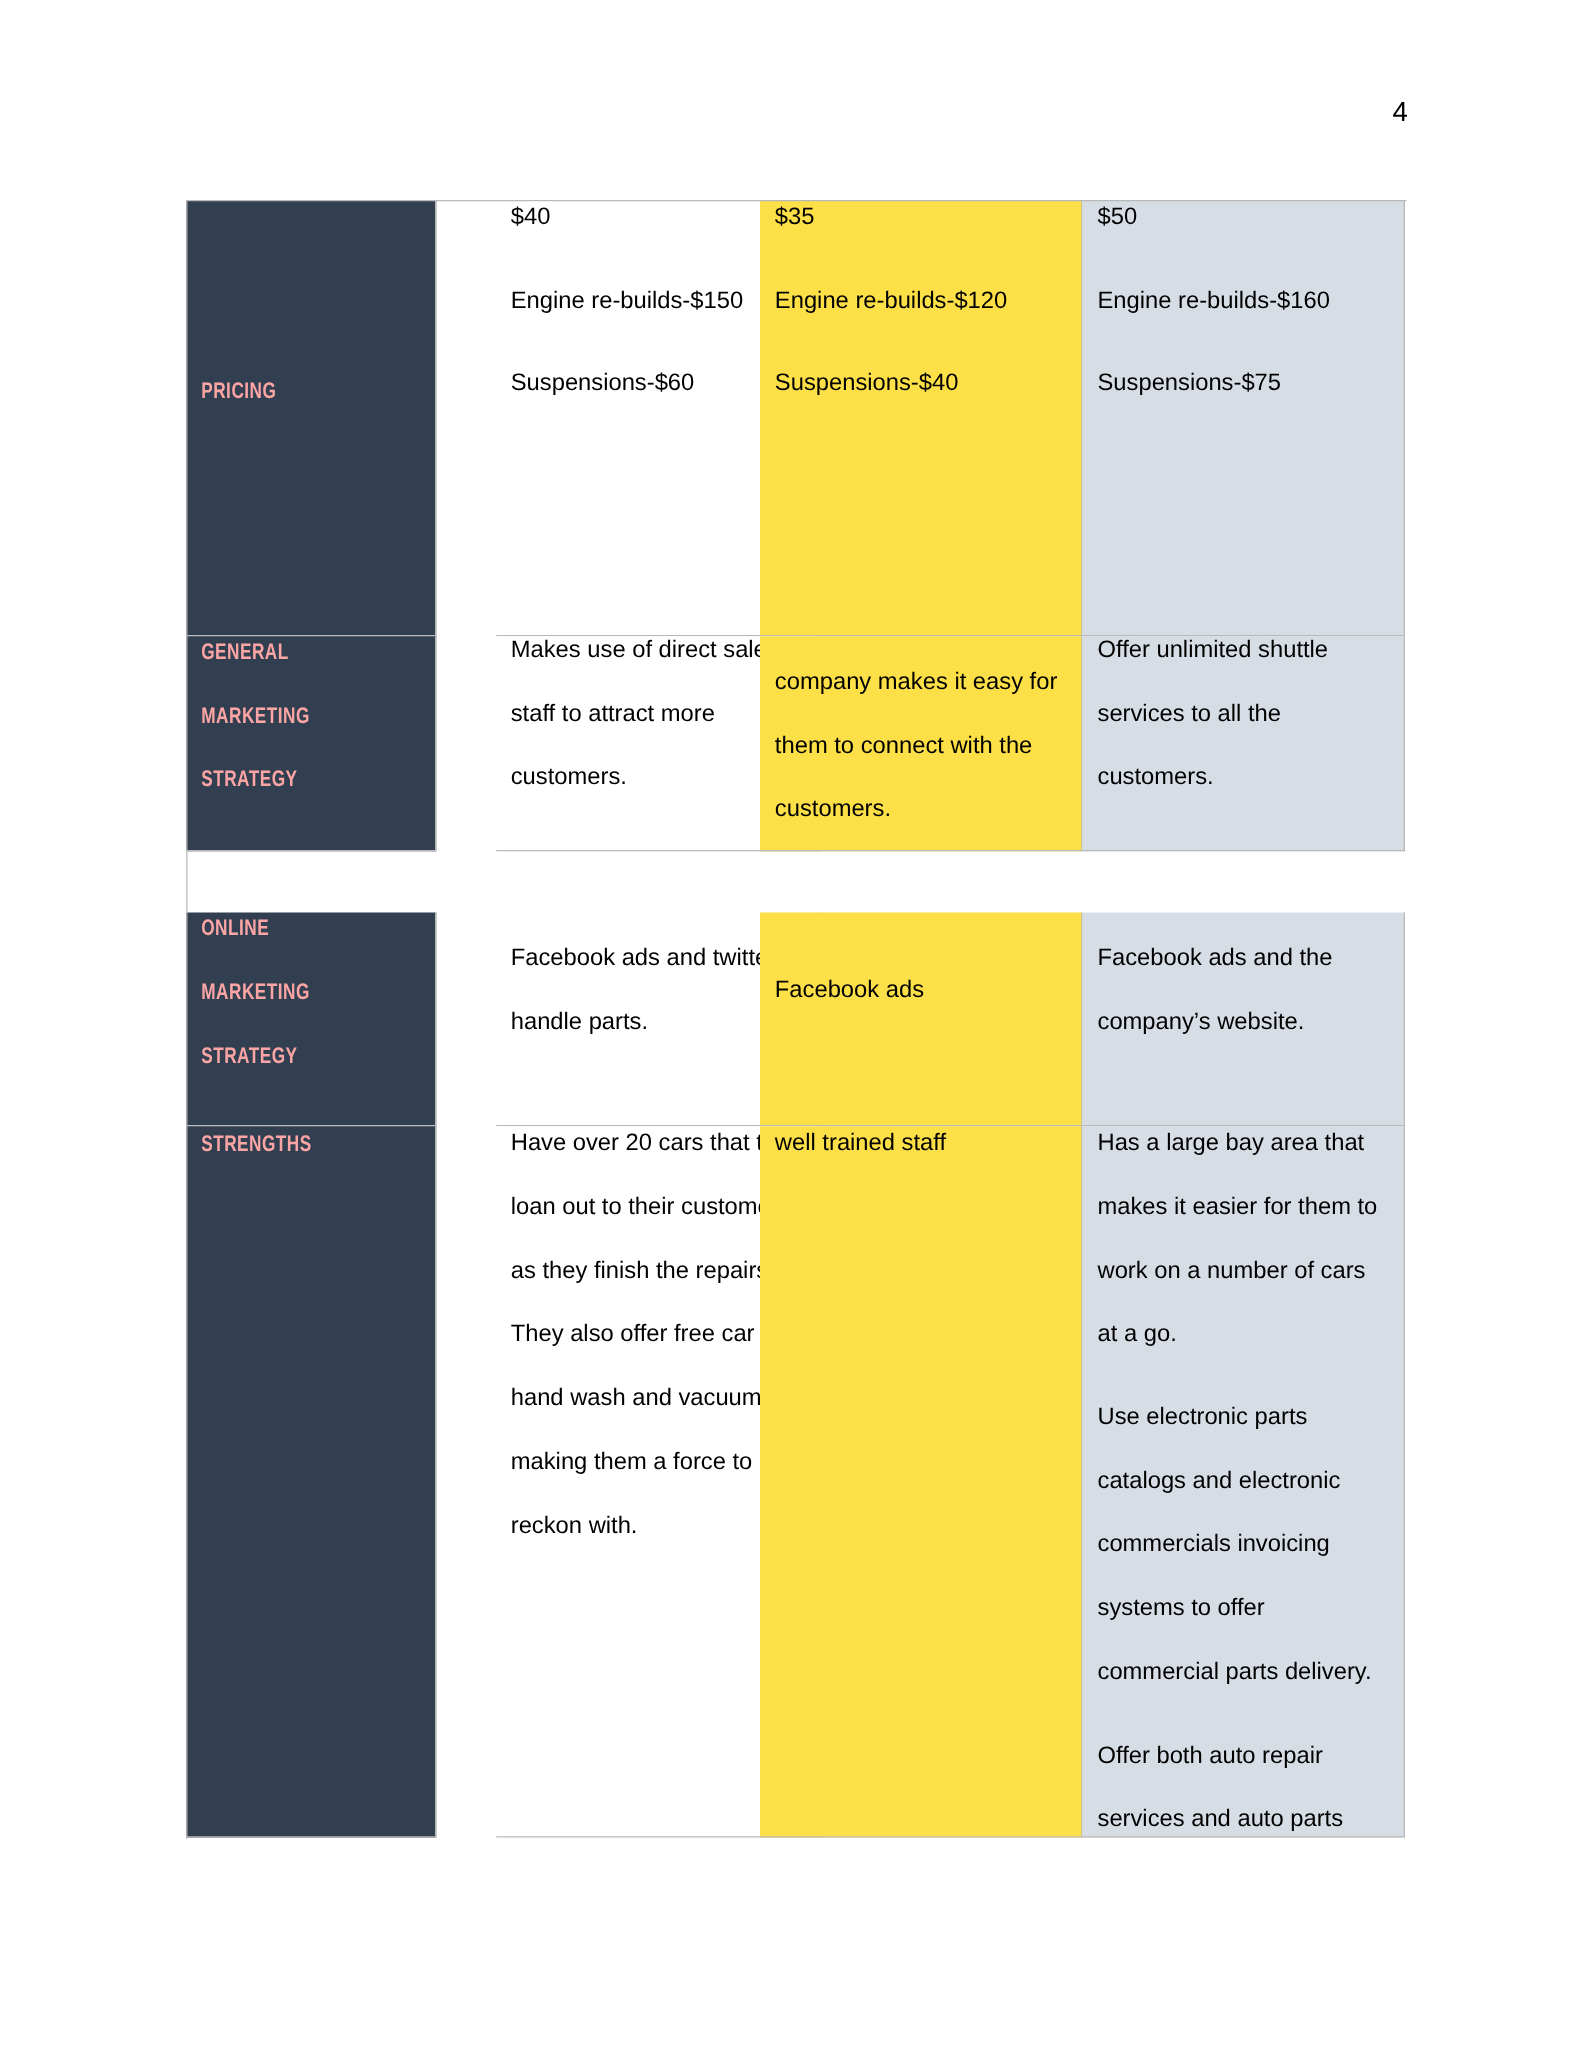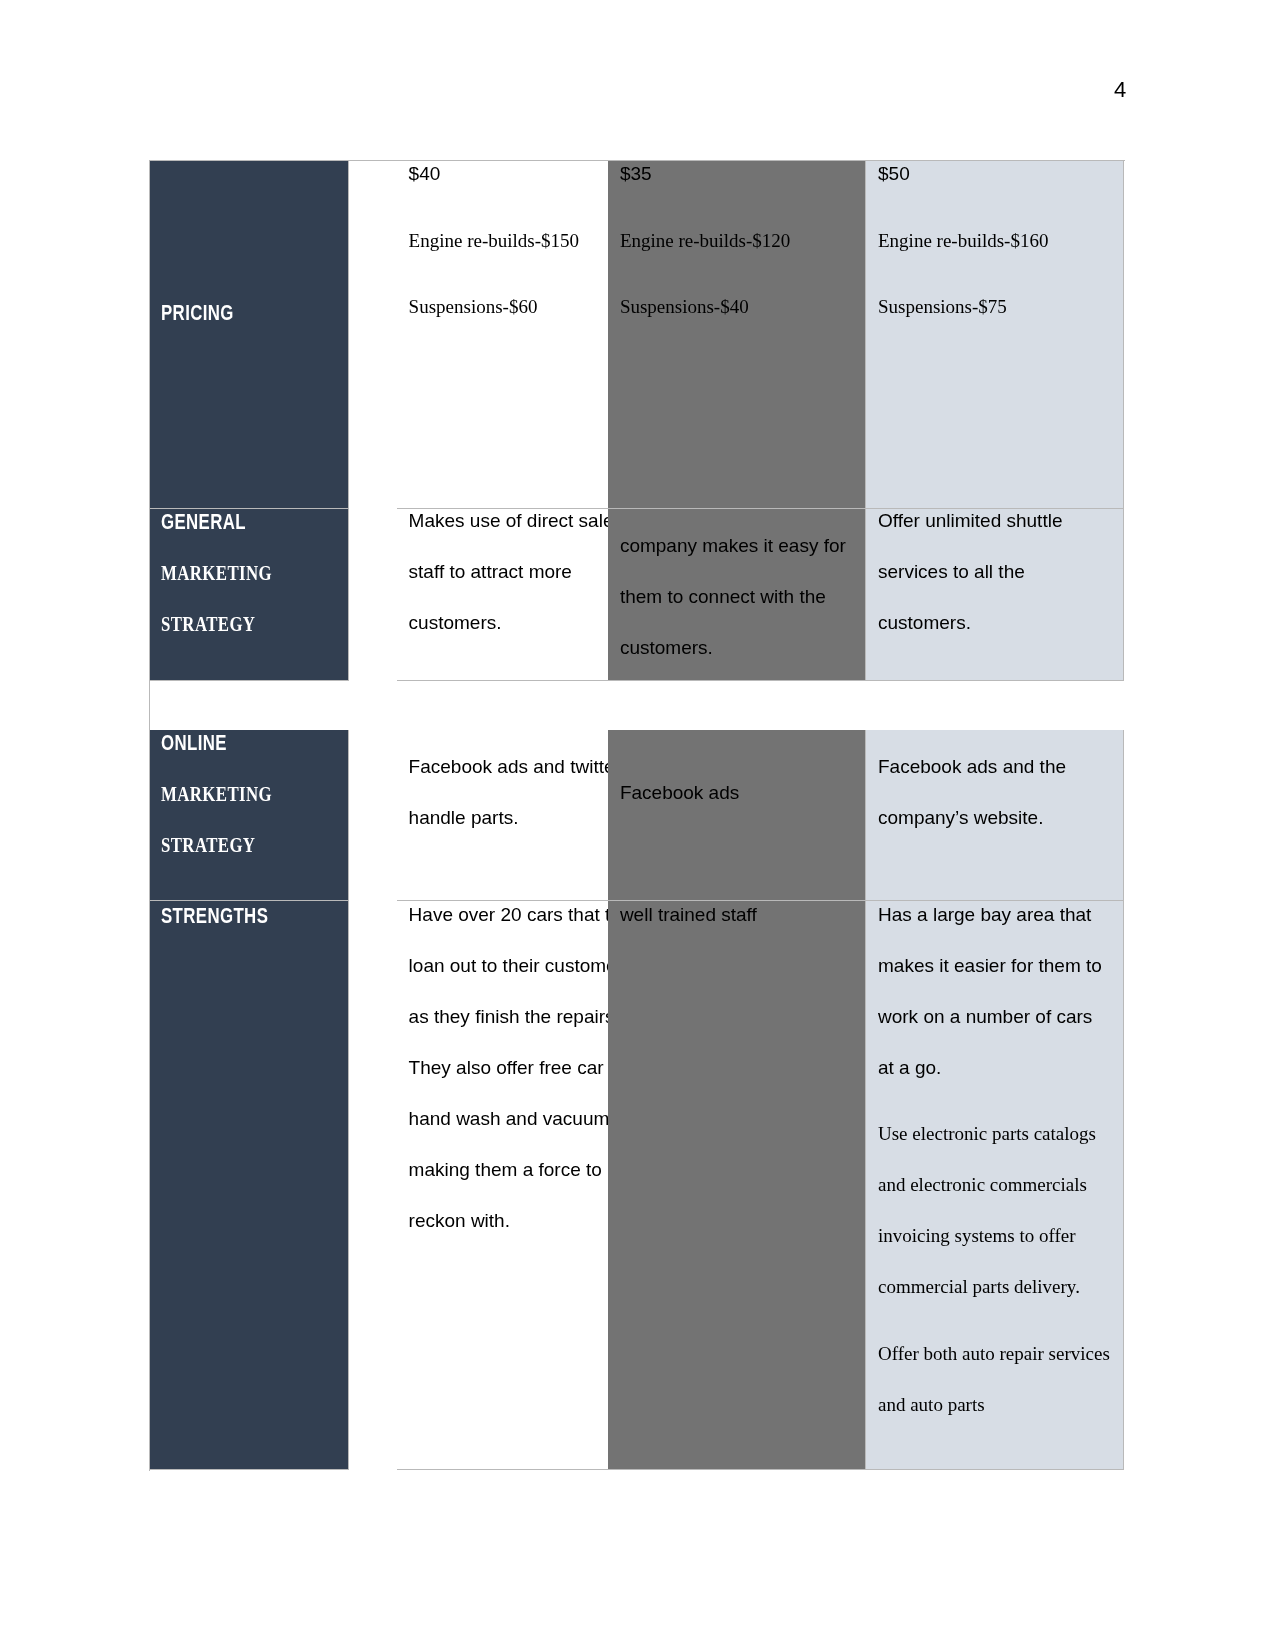--- a/index.html
+++ b/index.html
@@ -14,41 +14,41 @@
   .tbl{position:absolute;left:149px;top:160px;width:975px;height:1310px;}
   .tbl-outline{position:absolute;left:149px;top:160px;width:975px;height:1310px;
                border-left:1px solid #b9b9b9;border-top:1px solid #b9b9b9;}
   .cell{position:absolute;box-sizing:border-box;overflow:hidden;
         font-size:19px;line-height:51px;color:#000;
         border-right:1px solid #b9b9b9;border-bottom:1px solid #b9b9b9;}
   .tx{position:absolute;left:12px;right:11px;}
   .vtop > .tx{top:-12px;}
   .vmid > .tx{top:50%;transform:translateY(calc(-50% - 23px));}
   .cell p{margin:0;padding:0;}
-  .cell p + p{margin-top:15.6px;font-family:Liberation Serif, serif;}
+  .cell p + p{margin-top:15.6px;}
 
   
   .col1{left:0px;width:199.6px;}
   .col2{left:199.6px;width:259.3px;margin-left:48px;}
   .col3{left:458.9px;width:258.1px;}
   .col4{left:717px;width:257.6px;}
   
   .row1{top:0px;height:348.5px;}
   .row2{top:348.5px;height:172px;}
   .row3{top:569.5px;height:171px;}
   .row4{top:740.5px;height:569px;}
 
   
-  .hdr{background:#323f51;color:#ffffff;font-weight:bold;font-size:22px;}
+  .hdr{background:#323f51;color:#fca5a5;font-weight:bold;font-size:18px;}
   .hdr p + p{margin-top:0;}
   .hdr .lbl{display:inline-block;transform:scaleX(0.765);transform-origin:left center;letter-spacing:0.5px;}
   .hdr.vmid > .tx{transform:translateY(calc(-50% - 21.5px));}
   .hdr.vtop > .tx{top:-10.5px;text-decoration:underline;}
   .fill-white{background:#ffffff;}
-  .fill-light{background:#737373;}
+  .fill-light{background:#fde047;}
   .fill-blue{background:#d7dde5;}
 </style>
 </head>
 <body>
 
 <div class="page">
   <div class="page-number">4</div>
   <div class="tbl">
 
     <div class="cell col1 row1 hdr vmid">

